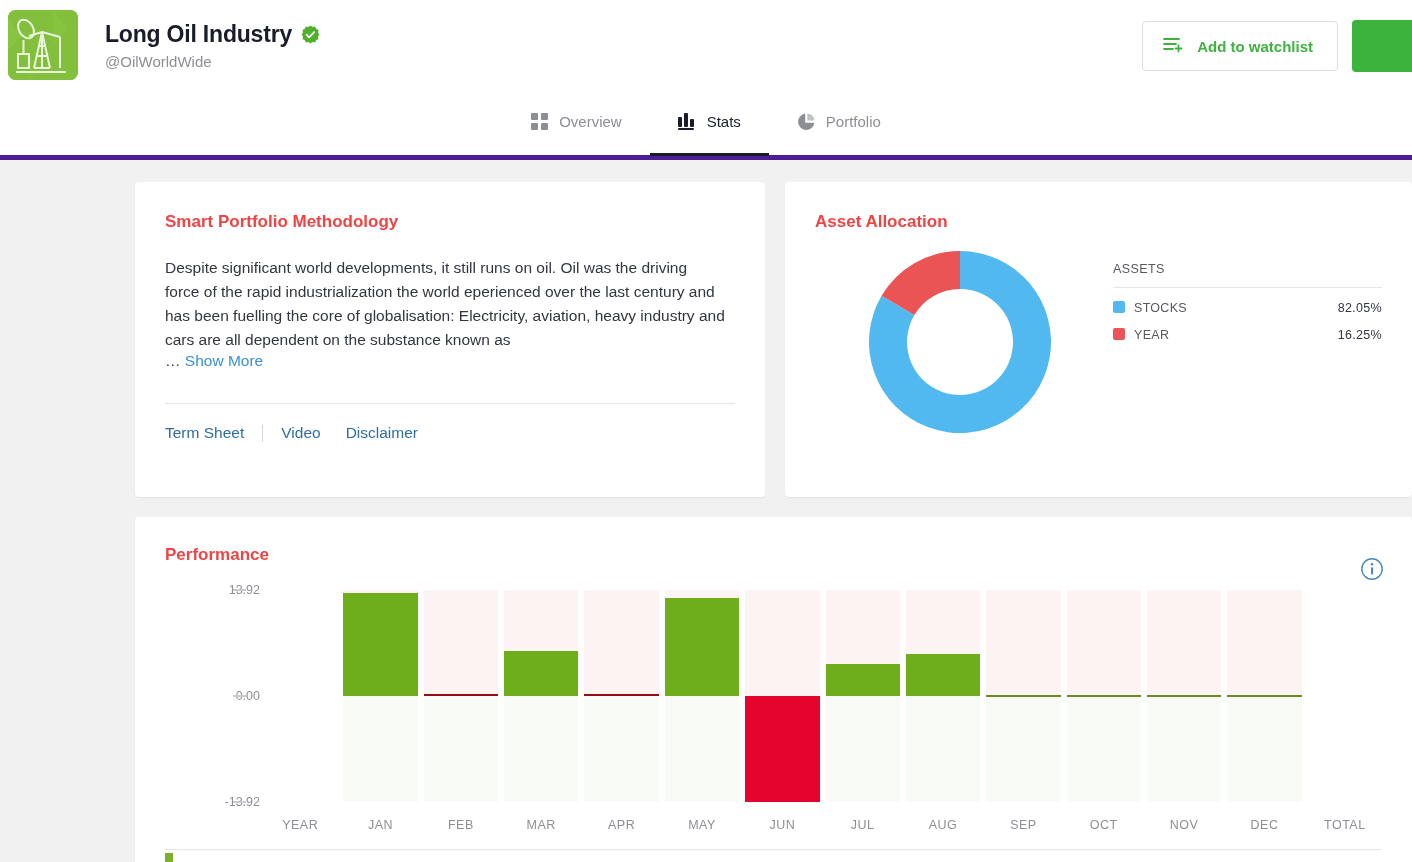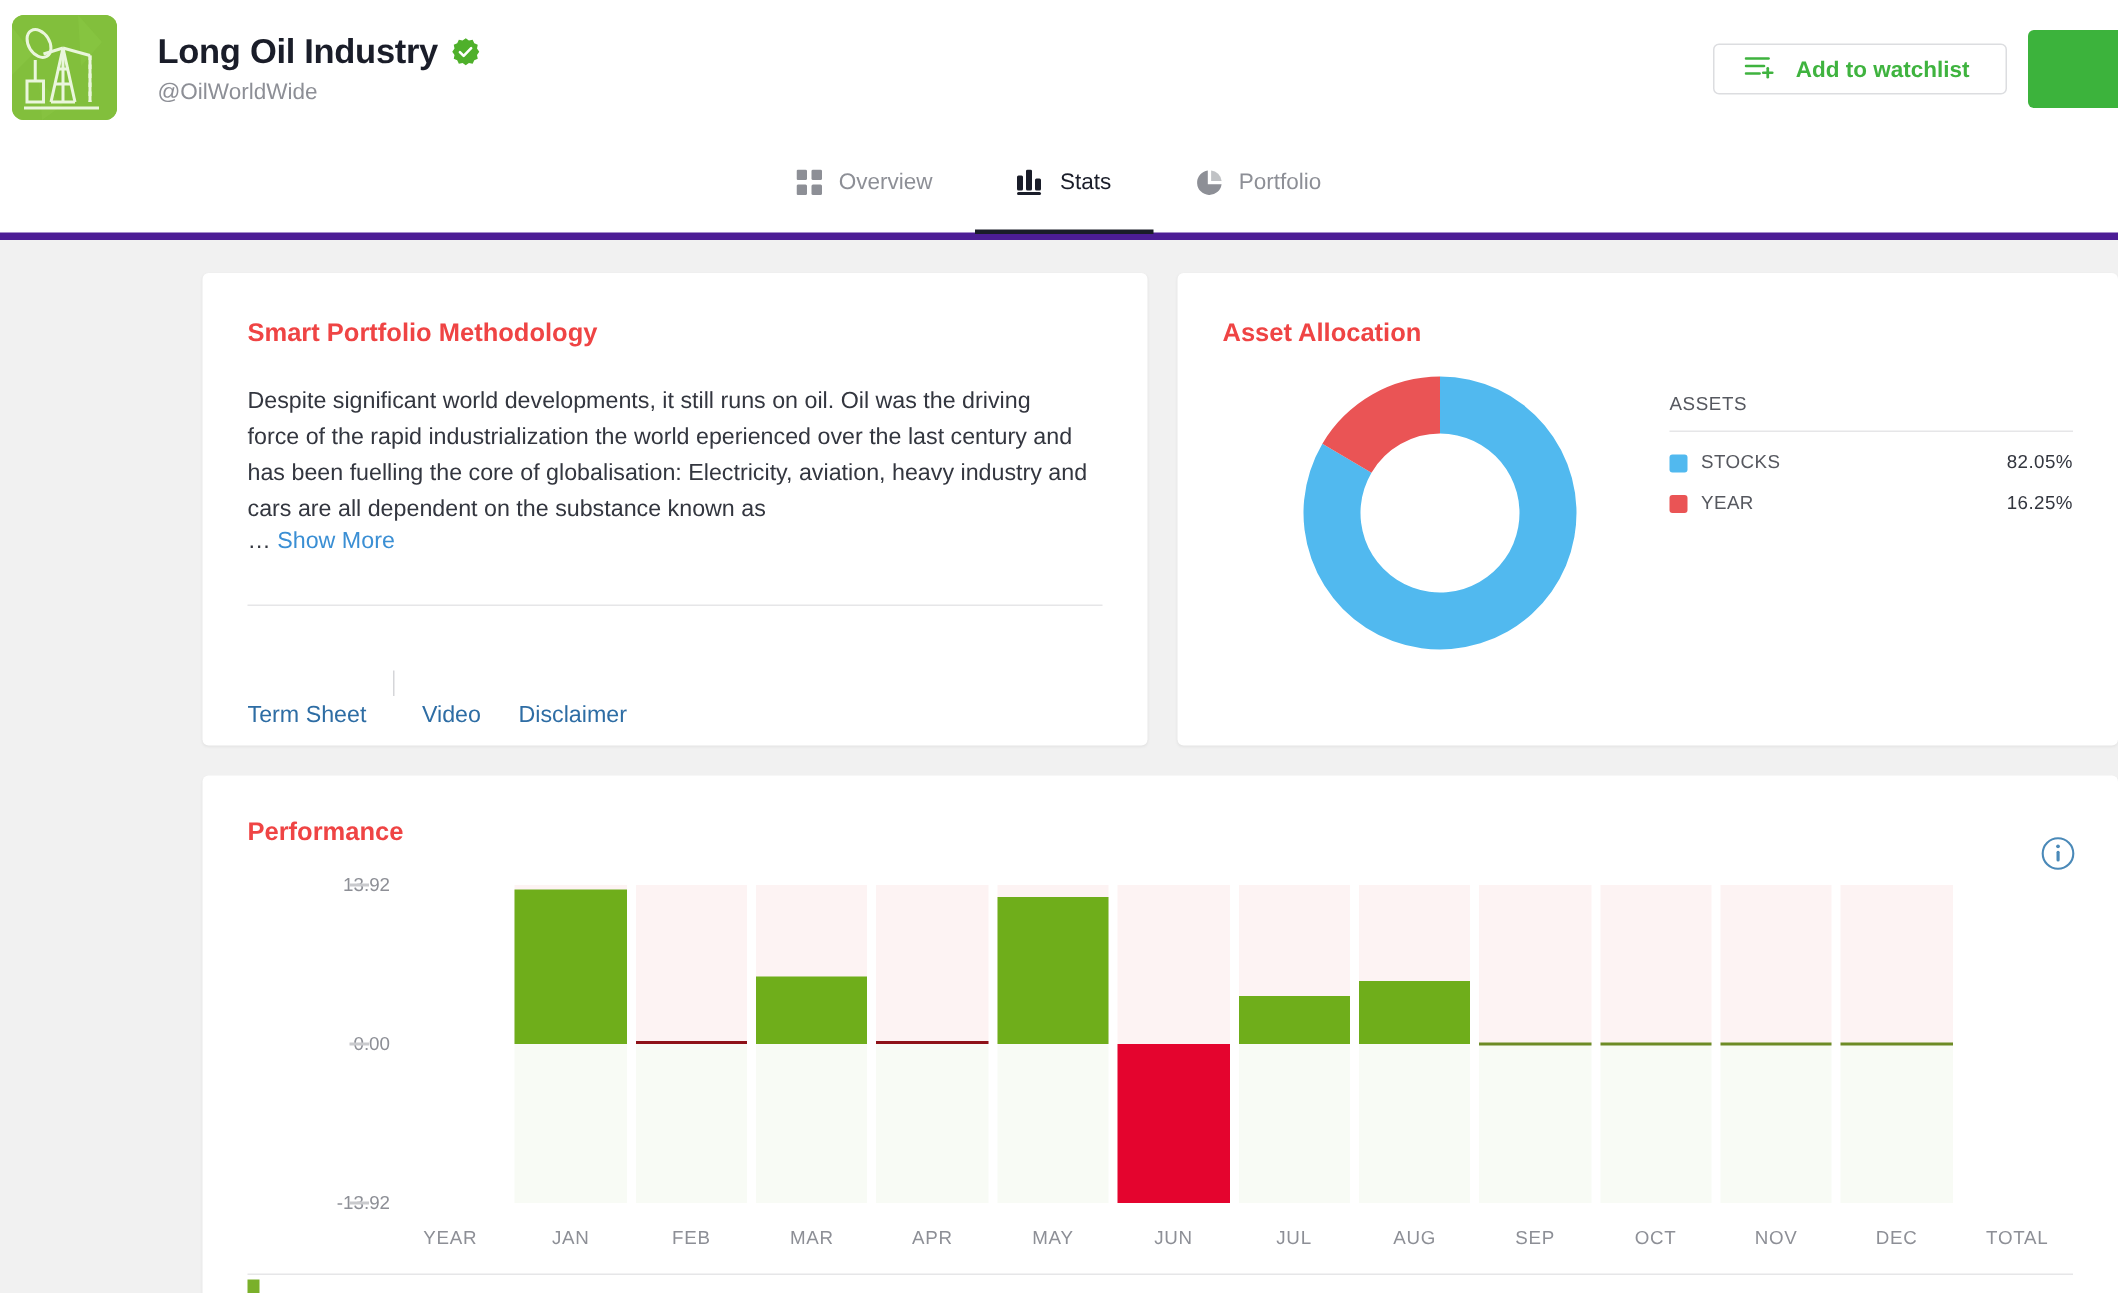--- a/index.html
+++ b/index.html
@@ -37,21 +37,21 @@
   .verified {
     margin-left: 9px; width: 19px; height: 19px; flex: 0 0 auto;
   }
   .handle { font-size: 15px; color: #8d8f96; margin-top: 5px; }
 
   .header-actions {
     position: absolute; right: 0; top: 20px;
     display: flex; align-items: center; gap: 14px;
   }
   .watchlist-btn {
-    height: 34px;
+    height: 50px;
     border: 1px solid #dcdde0;
     border-radius: 4px;
     background: #fff;
     display: flex; align-items: center;
     padding: 0 24px 0 20px;
     gap: 13px;
     cursor: pointer;
   }
   .watchlist-label {
     font-size: 15px; font-weight: bold; color: #3fb33f;
@@ -99,35 +99,35 @@
   .card-title { font-size: 17px; font-weight: bold; color: #ef4444; }
   .method-body {
     margin-top: 24px;
     font-size: 15.5px; line-height: 24px; color: #33363f;
     max-width: 560px;
   }
   .show-more-row { margin-top: 0; font-size: 15.5px; color: #33363f; }
   .show-more { color: #3b8fd4; cursor: pointer; }
   .divider { height: 1px; background: #e6e6e8; margin: 33px 0 0 0; width: 570px; }
   .links-row { margin-top: 20px; display: flex; align-items: center; }
-  .link { font-size: 15.5px; color: #2e6da4; cursor: pointer; margin-top: 44px; }
+  .link { font-size: 15.5px; color: #2e6da4; cursor: pointer; }
   .link-sep { width: 1px; height: 17px; background: #d5d6d9; margin: 0 18px; }
   .link-gap { width: 25px; }
 
   
   .alloc-body { display: flex; margin-top: 12px; }
   .donut-wrap { width: 290px; display: flex; justify-content: center; padding-top: 5px; }
   .legend-wrap { flex: 1; padding-top: 18px; padding-left: 8px; }
   .legend-heading {
     font-size: 12.5px; color: #56585f; letter-spacing: 0.4px;
     padding-bottom: 11px;
     border-bottom: 1px solid #e6e6e8;
   }
   .legend-row {
-    display: flex; align-items: flex-end;
+    display: flex; align-items: flex-start;
     padding-top: 13px;
     font-size: 12.5px; color: #56585f; letter-spacing: 0.3px;
   }
   .legend-swatch { width: 12px; height: 12px; border-radius: 2px; margin-right: 9px; flex: 0 0 auto; }
   .legend-name { flex: 1; }
   .legend-value { color: #33363f; }
 
   
   .row-perf { padding-left: 135px; margin-top: 20px; }
   .card-perf { width: 1277px; height: 360px; padding: 28px 30px 0 30px; position: relative; }

